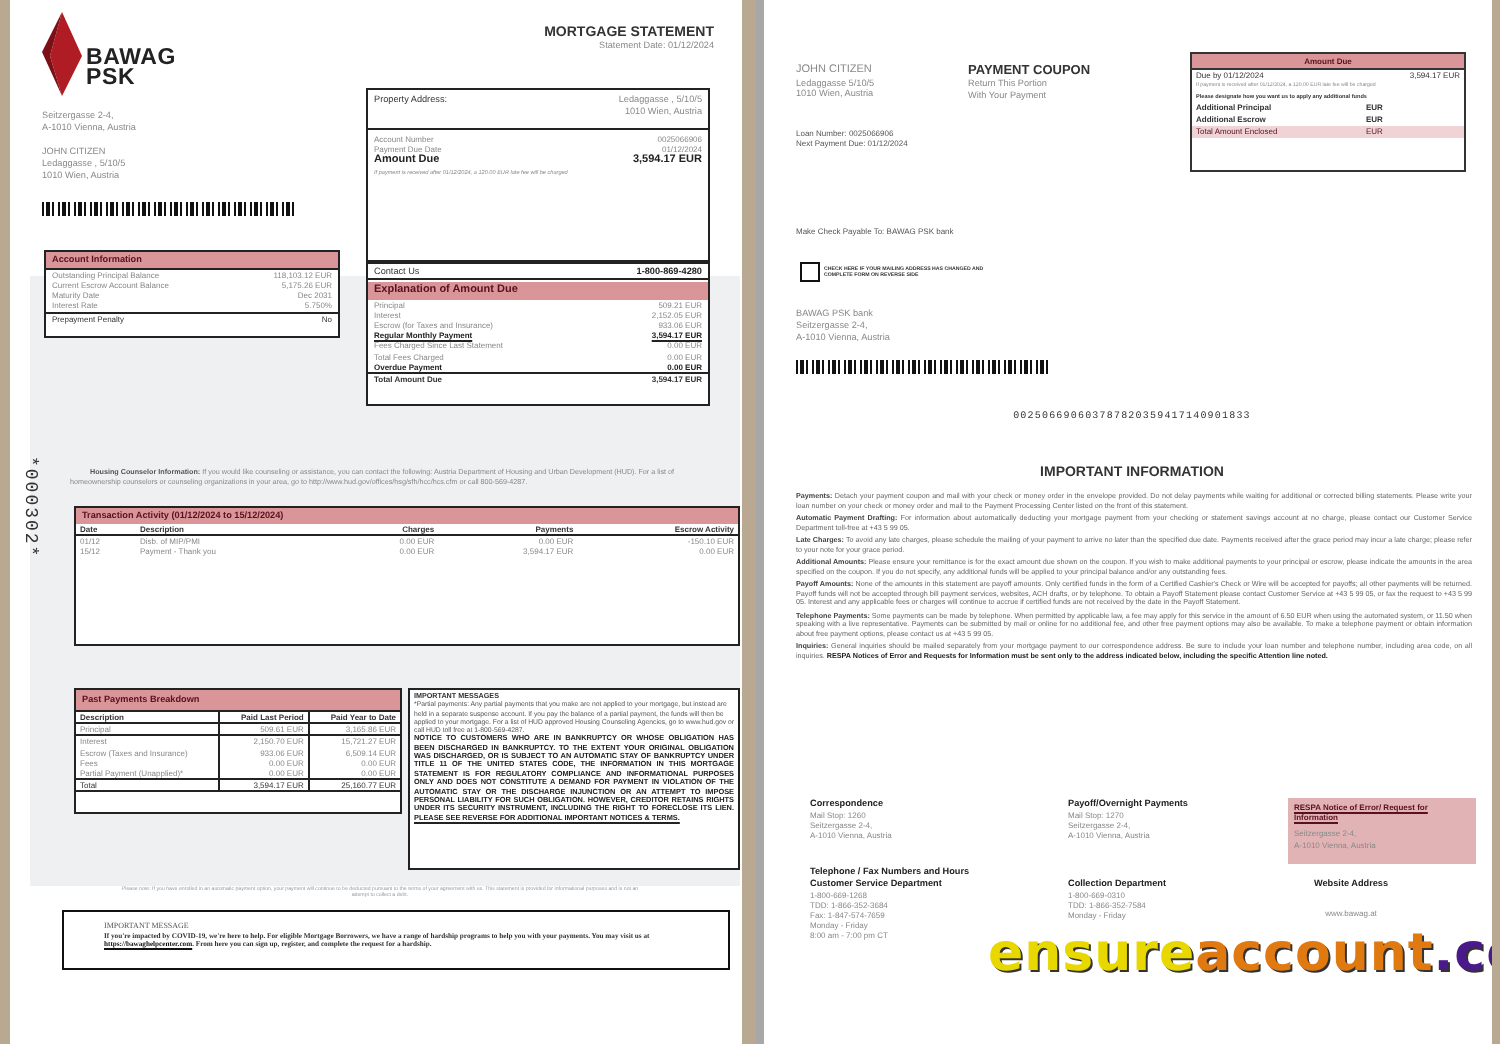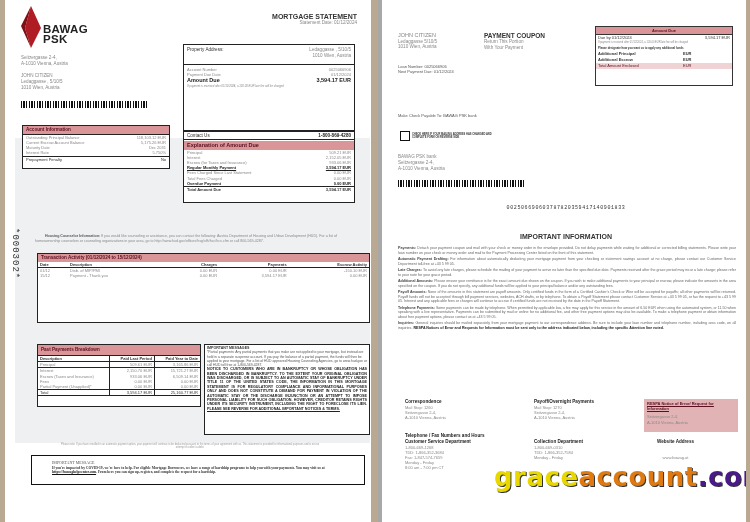--- a/index.html
+++ b/index.html
@@ -360,15 +360,15 @@
         <div>TDD: 1-866-352-7584</div>
         <div>Monday - Friday</div>
       </div>
   </div>
   <div class="abs" style="left:275px;top:439px;text-align:center;">
     <div class="small bold">Website Address</div>
     <a class="tiny grey" style="text-decoration:none;">www.bawag.at</a>
   </div>
 
   <div class="abs" style="left:112px;top:462px;font-weight:bold;font-size:26px;letter-spacing:0.5px;font-family:'DejaVu Sans',sans-serif;text-shadow:1px 1px 0 #333;">
-    <span style="color:#e8d800;">grace</span><span style="color:#e07a10;">account</span><span style="color:#4a1a8a;">.com</span>
+    <span style="color:#e8d800;">ensure</span><span style="color:#e07a10;">account</span><span style="color:#4a1a8a;">.com</span>
   </div>
 </div>
 
 </body></html>

